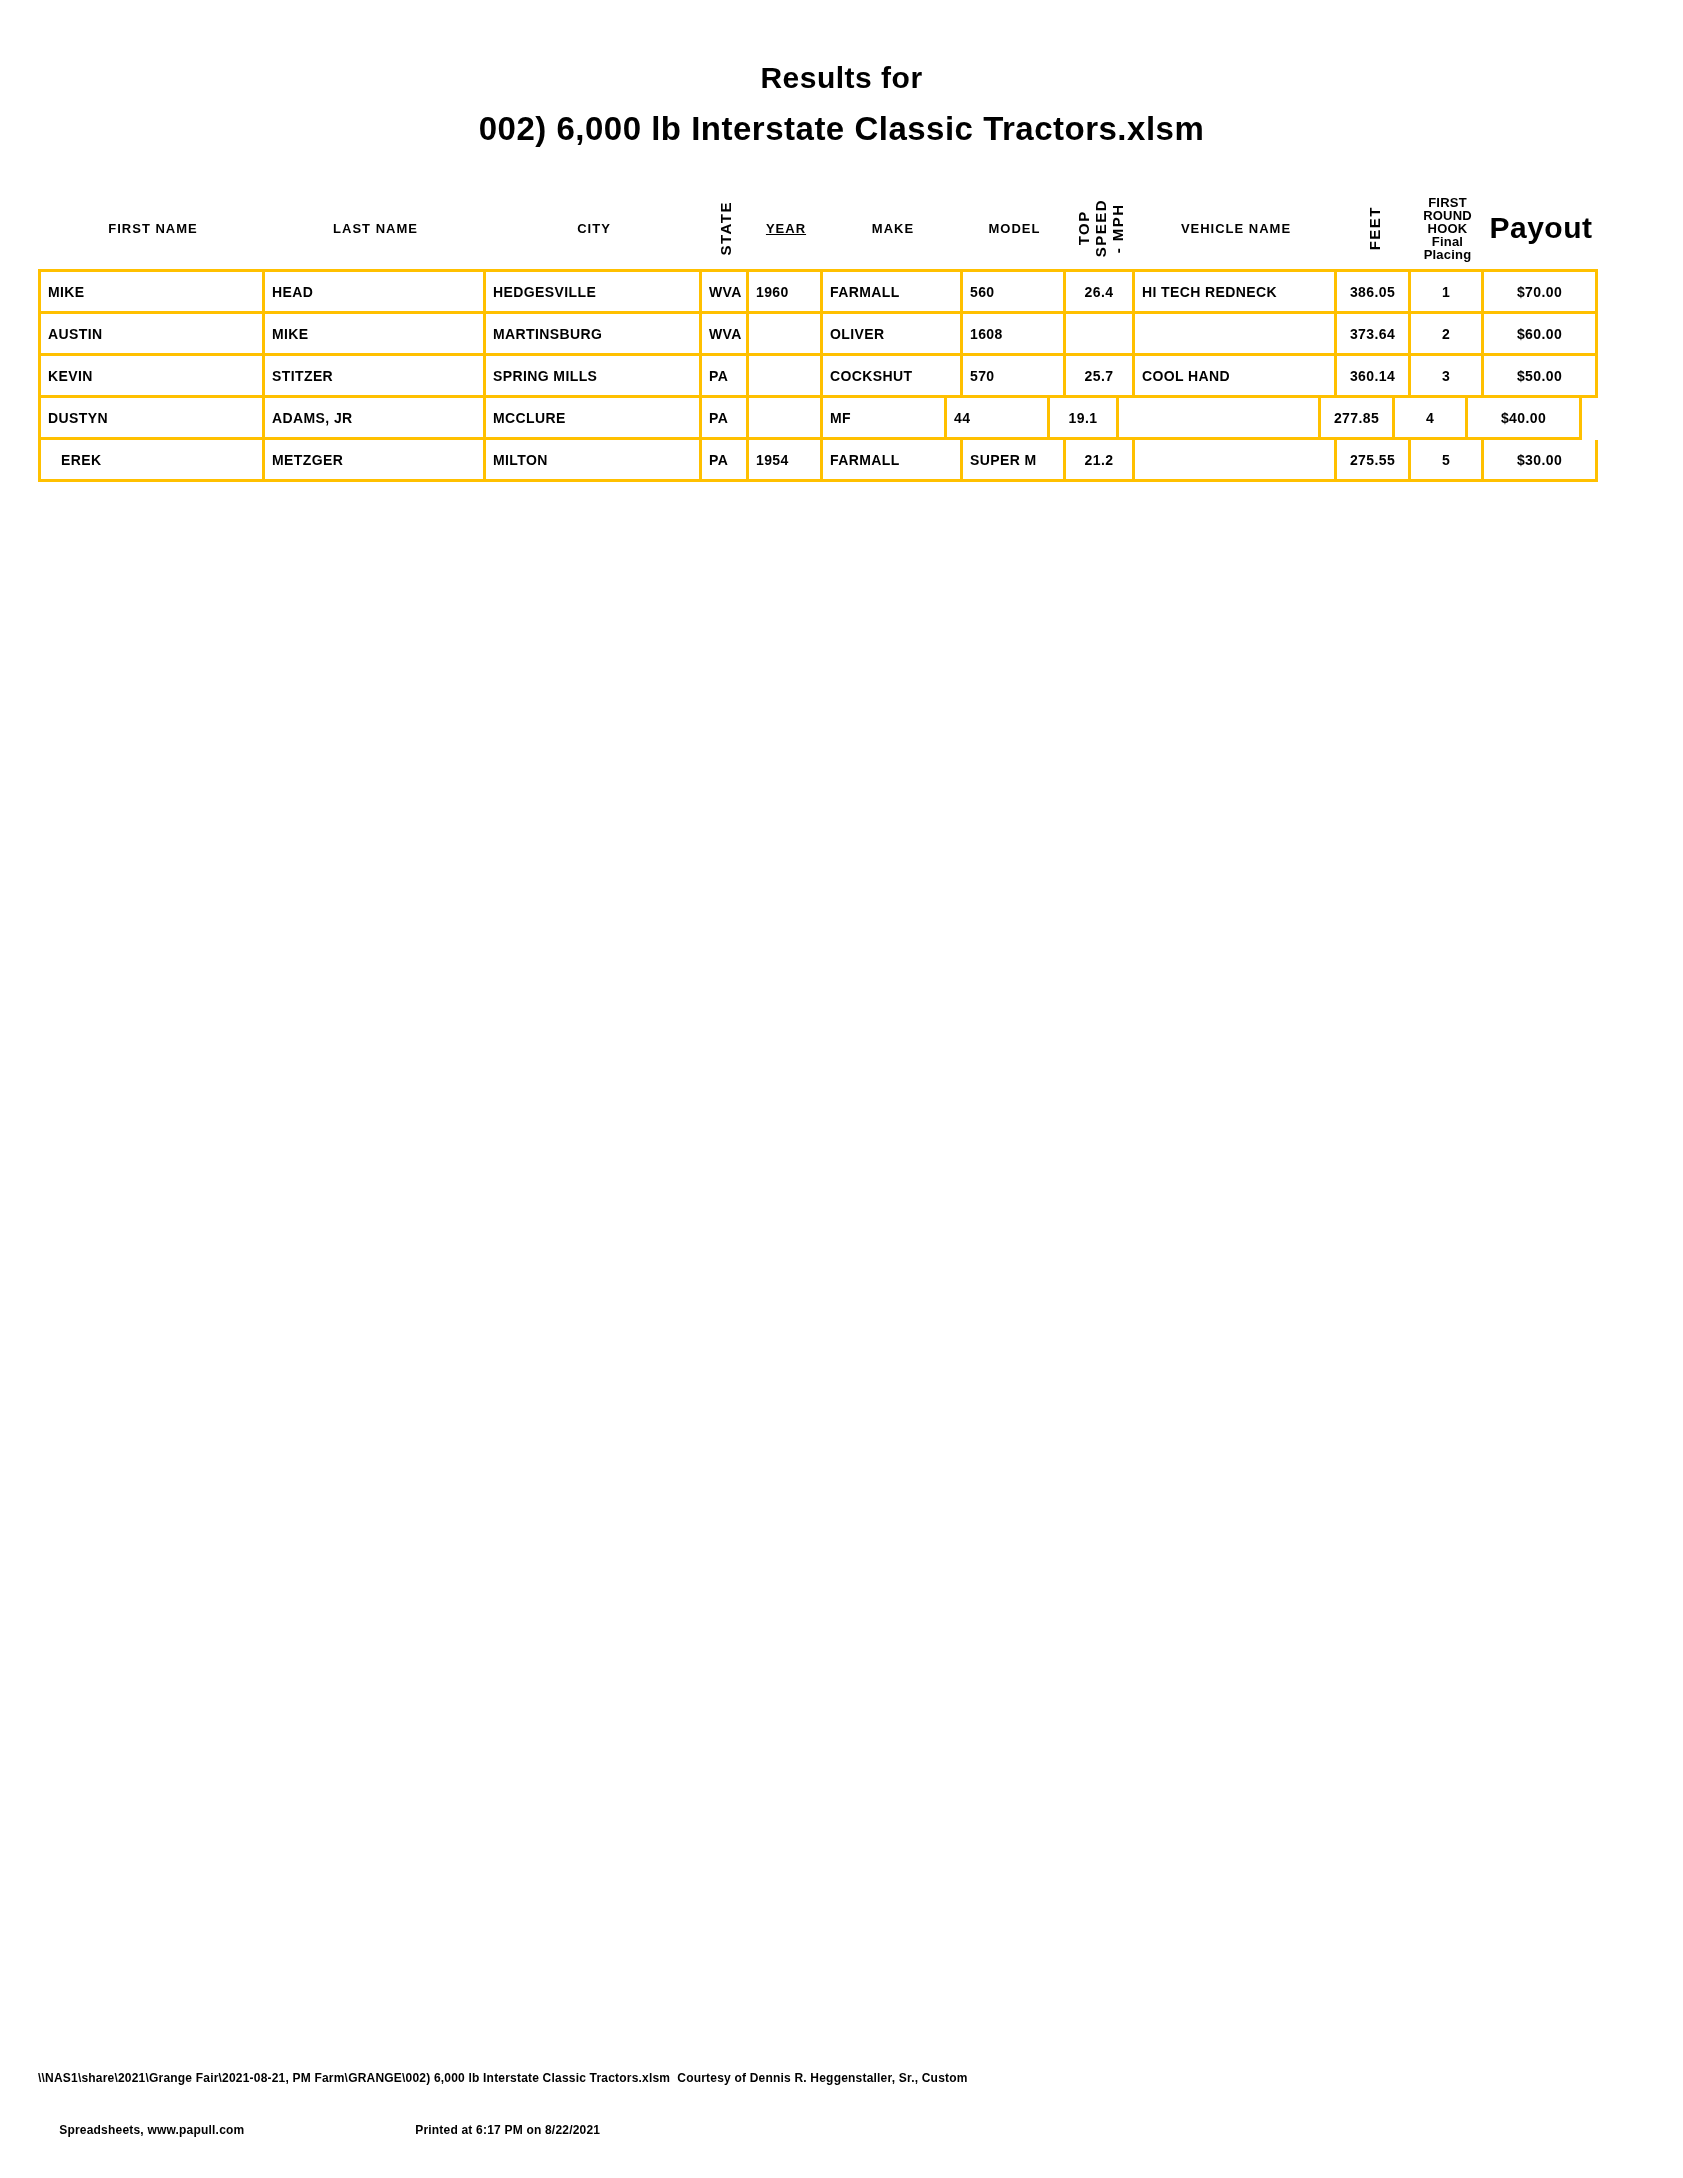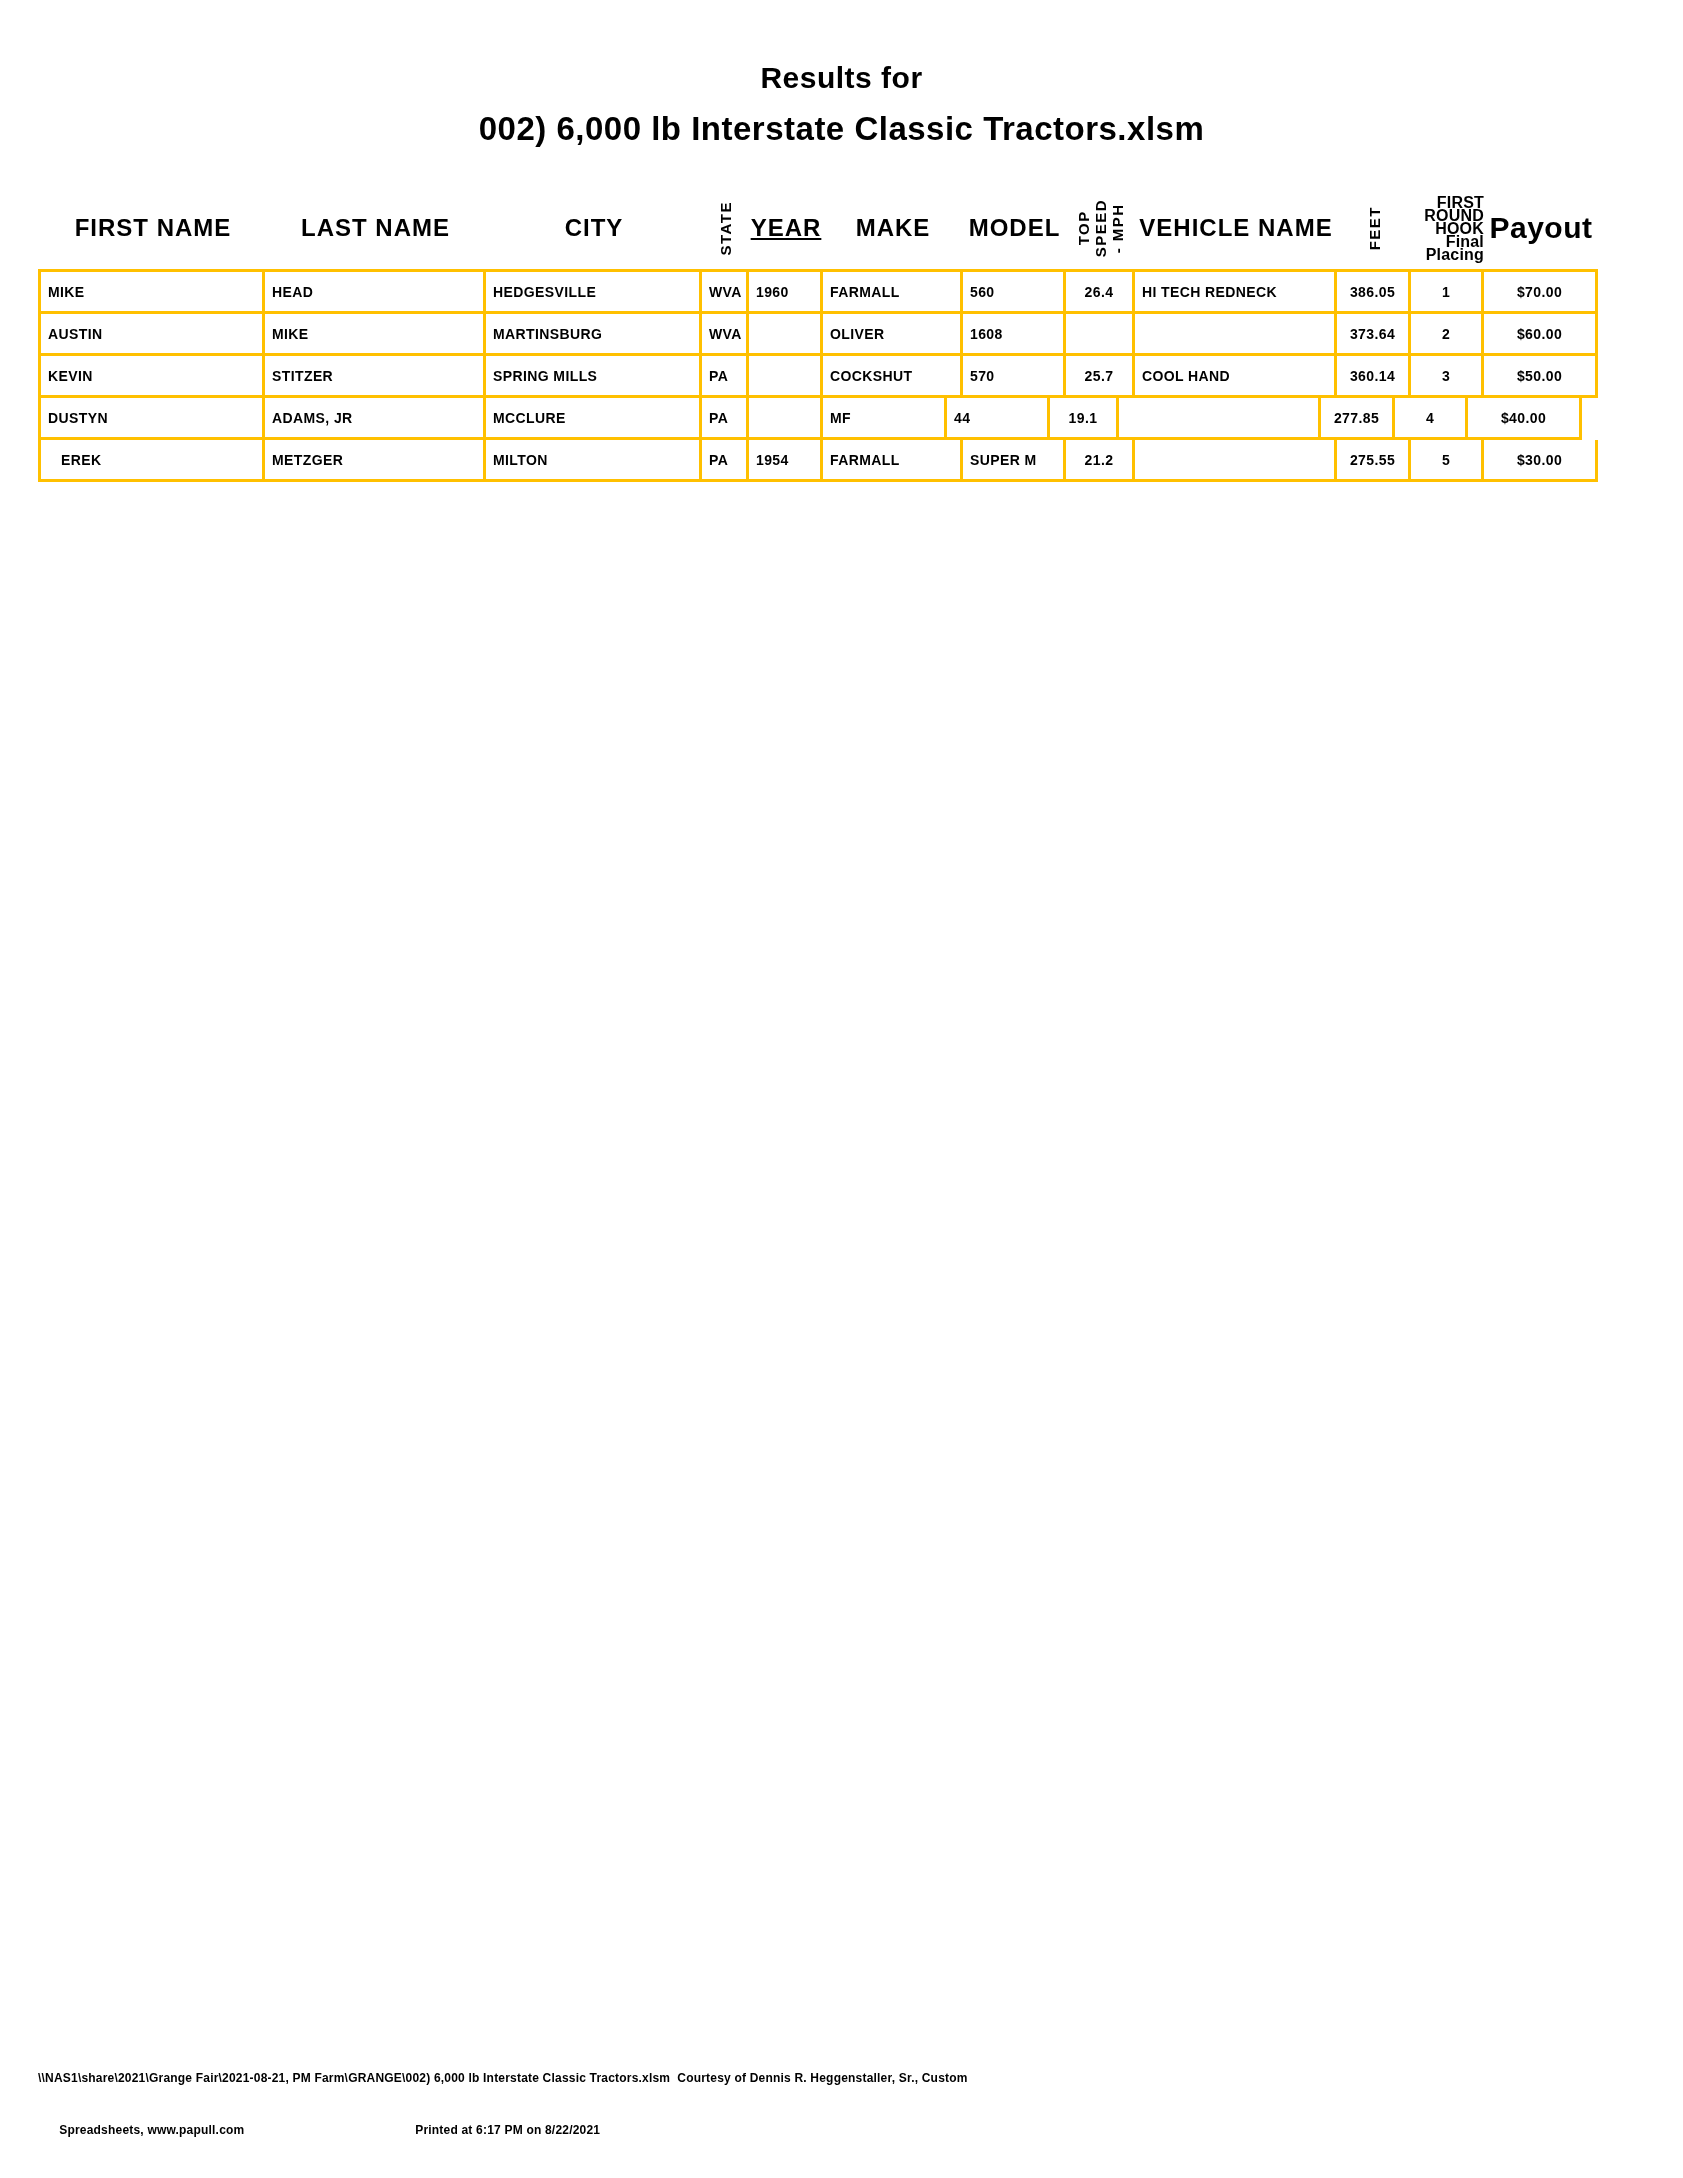--- a/index.html
+++ b/index.html
@@ -16,28 +16,28 @@
   .title1{position:absolute;top:61px;left:0;width:100%;text-align:center;font-size:30px;letter-spacing:0.5px;}
   .title2{position:absolute;top:110px;left:0;width:100%;text-align:center;font-size:33px;letter-spacing:0.5px;}
 
   
   .thead{
     position:absolute;left:38px;top:187px;height:82px;
     display:flex;align-items:center;
     padding-left:3px;box-sizing:border-box;
   }
   .hcell{flex:0 0 auto;height:100%;display:flex;align-items:center;justify-content:center;box-sizing:border-box;}
-  .hlabel{font-size:24px;letter-spacing:1px;text-align:center;white-space:nowrap;}
+  .hlabel{font-size:13px;letter-spacing:1px;text-align:center;white-space:nowrap;}
   .vtext{
     writing-mode:vertical-rl;
     transform:rotate(180deg);
     font-size:15px;letter-spacing:1.5px;line-height:17px;
     white-space:pre-line;text-align:center;
   }
-  .small-stack{font-size:16px;line-height:13px;letter-spacing:0.2px;text-align:right;white-space:pre-line;}
+  .small-stack{font-size:13px;line-height:13px;letter-spacing:0.2px;text-align:center;white-space:pre-line;}
   .big-head{font-size:30px;letter-spacing:0.5px;}
 
   
   .tgrid{
     position:absolute;left:38px;top:269px;
     border-top:3px solid var(--gold,#FFC000);
     border-left:3px solid var(--gold,#FFC000);
   }
   .trow{display:flex;height:42px;}
   .cell{

